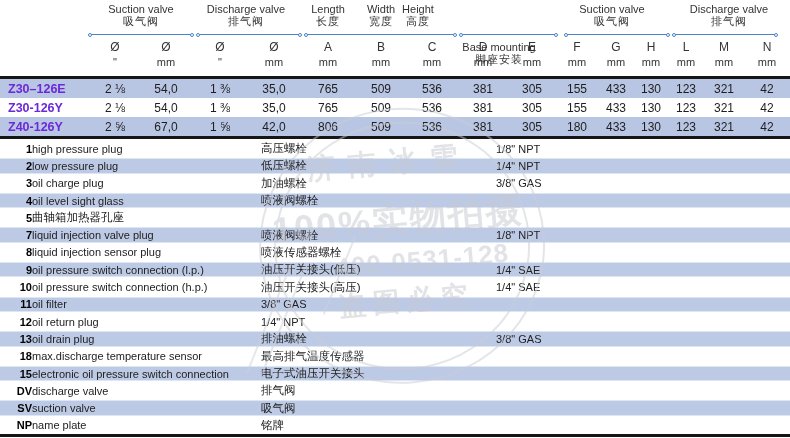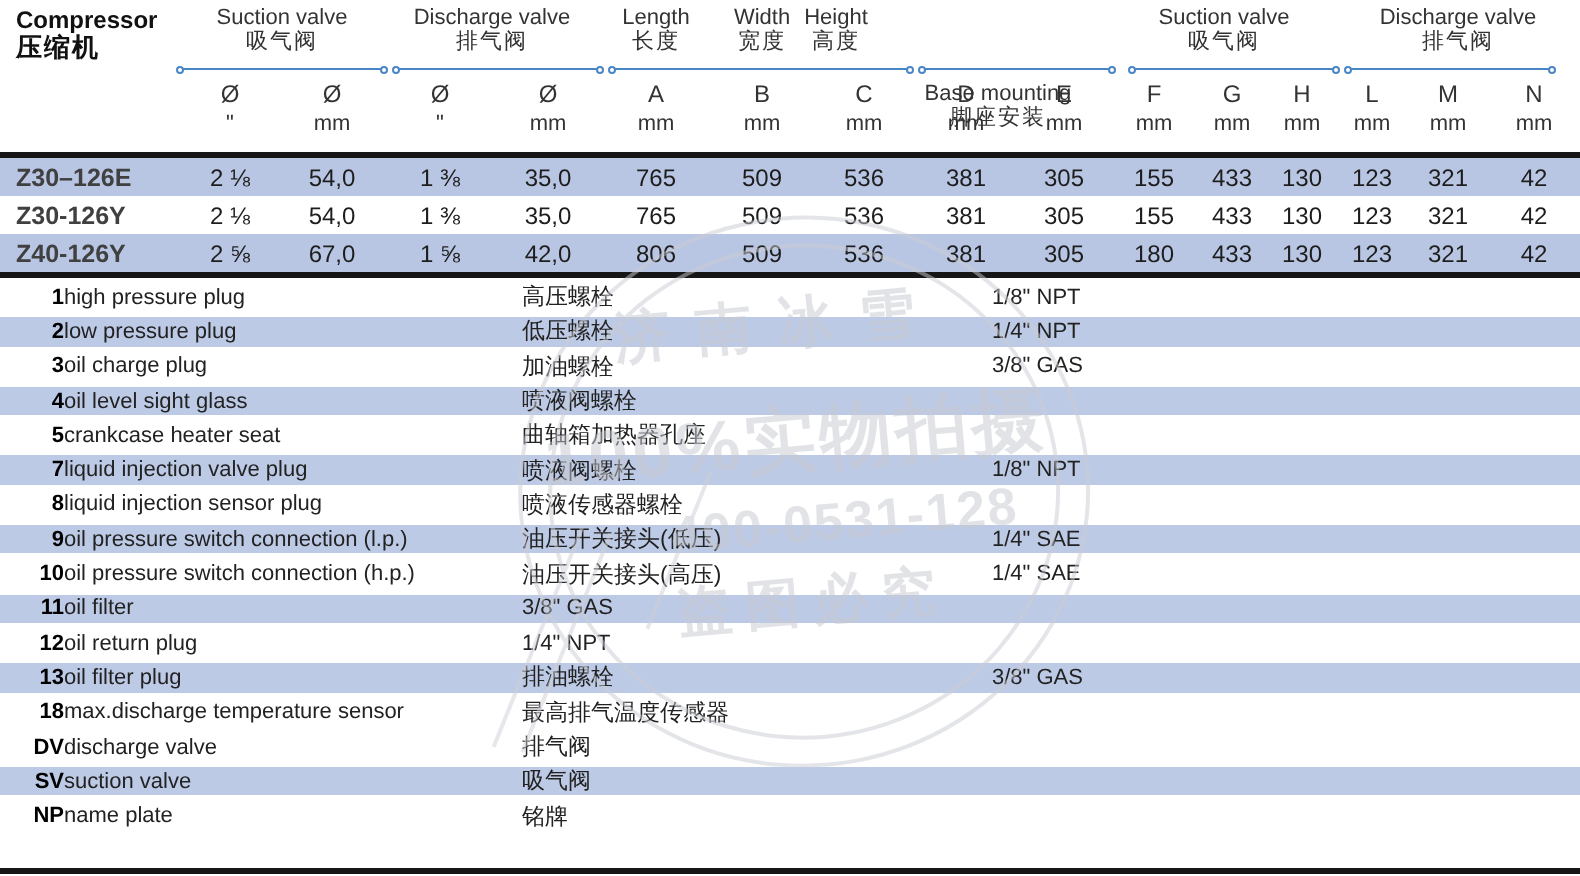--- a/index.html
+++ b/index.html
@@ -30,21 +30,21 @@
   .rule { position:absolute; left:0; width:790px; background:#161616; }
   .rule-1 { top:76px;  height:3px; }
   .rule-2 { top:136px; height:3px; }
   .rule-3 { top:434px; height:3px; }
 
   
   #spec-rows { position:absolute; left:0; top:79px; width:790px; }
   .trow { display:flex; height:19px; align-items:center; }
   .trow.shade { background:#b9c6e3; }
   .tcell { font-size:12px; text-align:center; color:#1d1d1d; }
-  .tcell.model { text-align:left; padding-left:8px; font-weight:bold; font-size:12.5px; color:#404040; }
+  .tcell.model { text-align:left; padding-left:8px; font-weight:bold; font-size:12.5px; color:#6d28d9; }
 
   
   #parts-rows { position:absolute; left:0; top:140px; width:790px; }
   .prow { display:flex; height:17.3px; align-items:center; }
   .prow.shade { background:#bdcae6; box-shadow:inset 0 1.5px 0 #fff, inset 0 -1.5px 0 #fff; }
   .p-id   { width:32px; text-align:right; font-weight:bold; font-size:11px; color:#000; }
   .p-en   { margin-left:0; width:229px; font-size:11px; color:#222; }
   .p-zh   { width:235px; font-size:11.5px; color:#222; }
   .p-size { width:130px; font-size:11px; color:#222; }
 
@@ -78,24 +78,20 @@
       <div class="wm-slash wm-s1"></div>
       <div class="wm-slash wm-s2"></div>
       <div class="wm-slash wm-s3"></div>
       <div class="wm-line wm-l1">济南冰雪</div>
       <div class="wm-line wm-l2">100%实物拍摄</div>
       <div class="wm-line wm-l3">400-0531-128</div>
       <div class="wm-line wm-l4">盗图必究</div>
     </div>
   </div>
 
-  <div class="corner">
-    <div class="en">Compressor</div>
-    <div class="zh">压缩机</div>
-  </div>
 
   <div id="group-labels">
       <div class="group-label" style="left: 90px; width: 102px;">
         <div class="en">Suction valve</div>
         <div class="zh">吸气阀</div>
       </div>
       <div class="group-label" style="left: 192px; width: 108px;">
         <div class="en">Discharge valve</div>
         <div class="zh">排气阀</div>
       </div>
@@ -293,21 +289,20 @@
         <div class="p-size">3/8" GAS</div>
       </div>
       <div class="prow shade">
         <div class="p-id">4</div>
         <div class="p-en">oil level sight glass</div>
         <div class="p-zh">喷液阀螺栓</div>
         <div class="p-size"></div>
       </div>
       <div class="prow">
         <div class="p-id">5</div>
-        <div class="p-en">crankcase heater seat</div>
         <div class="p-zh">曲轴箱加热器孔座</div>
         <div class="p-size"></div>
       </div>
       <div class="prow shade">
         <div class="p-id">7</div>
         <div class="p-en">liquid injection valve plug</div>
         <div class="p-zh">喷液阀螺栓</div>
         <div class="p-size">1/8" NPT</div>
       </div>
       <div class="prow">
@@ -333,30 +328,36 @@
         <div class="p-en">oil filter</div>
         <div class="p-size">3/8" GAS</div>
       </div>
       <div class="prow">
         <div class="p-id">12</div>
         <div class="p-en">oil return plug</div>
         <div class="p-size">1/4" NPT</div>
       </div>
       <div class="prow shade">
         <div class="p-id">13</div>
-        <div class="p-en">oil filter plug</div>
+        <div class="p-en">oil drain plug</div>
         <div class="p-zh">排油螺栓</div>
         <div class="p-size">3/8" GAS</div>
       </div>
       <div class="prow">
         <div class="p-id">18</div>
         <div class="p-en">max.discharge temperature sensor</div>
         <div class="p-zh">最高排气温度传感器</div>
         <div class="p-size"></div>
       </div>
+      <div class="prow shade">
+        <div class="p-id">15</div>
+        <div class="p-en">electronic oil pressure switch connection</div>
+        <div class="p-zh">电子式油压开关接头</div>
+        <div class="p-size"></div>
+      </div>
       <div class="prow">
         <div class="p-id">DV</div>
         <div class="p-en">discharge valve</div>
         <div class="p-zh">排气阀</div>
         <div class="p-size"></div>
       </div>
       <div class="prow shade">
         <div class="p-id">SV</div>
         <div class="p-en">suction valve</div>
         <div class="p-zh">吸气阀</div>

